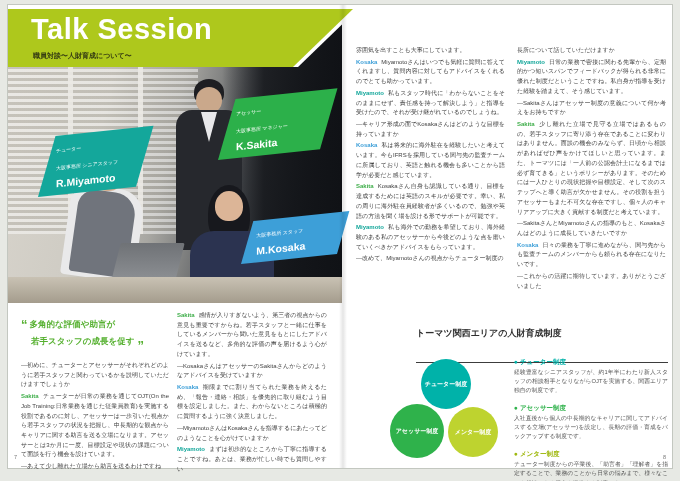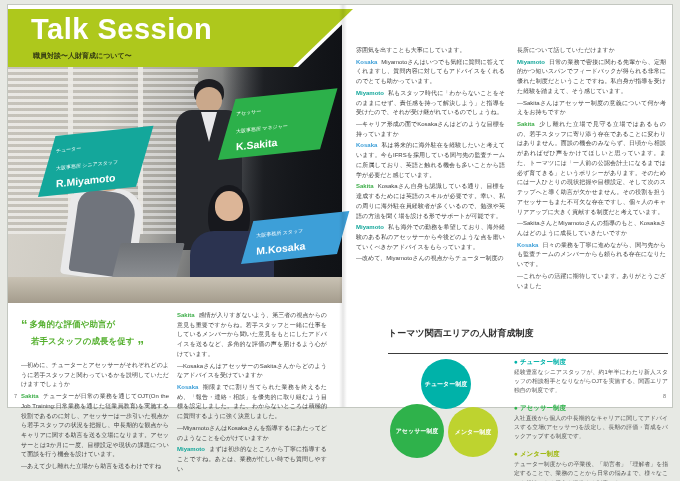--- a/index.html
+++ b/index.html
@@ -5,21 +5,21 @@
   * { box-sizing: border-box; margin: 0; padding: 0; }
   html,body { width:680px; height:481px; }
   body {
     background:#e7e9e4;
     font-family:"Liberation Sans","DejaVu Sans",sans-serif;
     color:#3f3f3f;
     overflow:hidden;
     position:relative;
   }
   .spread {
-    position:absolute; left:7px; top:4px; width:666px; height:404px;
+    position:absolute; left:7px; top:4px; width:666px; height:465px;
     background:#ffffff; border:1px solid #c3c7c0;
   }
   .fold {
     position:absolute; left:331px; top:0; width:8px; height:100%;
     background:linear-gradient(90deg, rgba(0,0,0,0) 0%, rgba(0,0,0,0.10) 50%, rgba(0,0,0,0) 100%);
     pointer-events:none; z-index:40;
   }
 
   
   .photo {
@@ -100,21 +100,21 @@
   .quote-h {
     color:#55b02f; font-weight:700; font-size:8.5px; line-height:1.5;
     margin:4px 0 6px; text-align:left;
   }
   .qmark { font-size:13px; font-weight:700; vertical-align:-2px; margin-right:2px; }
   .qmark.close { margin-left:3px; vertical-align:-6px; }
   .quote-h .l2 { padding-left:10px; }
 
   
   .training { position:absolute; left:380px; top:322px; width:280px; z-index:5; }
-  .training-title { font-size:9px; font-weight:700; color:#2f2f2f; padding-bottom:13px; border-bottom:1.5px solid #3c3c3c; }
+  .training-title { font-size:9px; font-weight:700; color:#2f2f2f; padding-bottom:22px; border-bottom:1.5px solid #3c3c3c;margin-left:28px; }
   .venn { position:absolute; left:0; top:30px; width:112px; height:108px; }
   .circle {
     position:absolute; border-radius:50%; color:#fff; display:flex;
     align-items:center; justify-content:center; font-size:6px; font-weight:700; text-align:center;
   }
   .circ-tutor { left:33px; top:2px; width:50px; height:50px; background:#00b2a9; }
   .circ-assessor { left:2px; top:47px; width:54px; height:54px; background:#2fb24b; }
   .circ-mentor { left:60px; top:50px; width:50px; height:50px; background:#bed32f; }
   .t-items { position:absolute; left:126px; top:30px; width:154px; }
   .t-item { margin-bottom:8px; }

